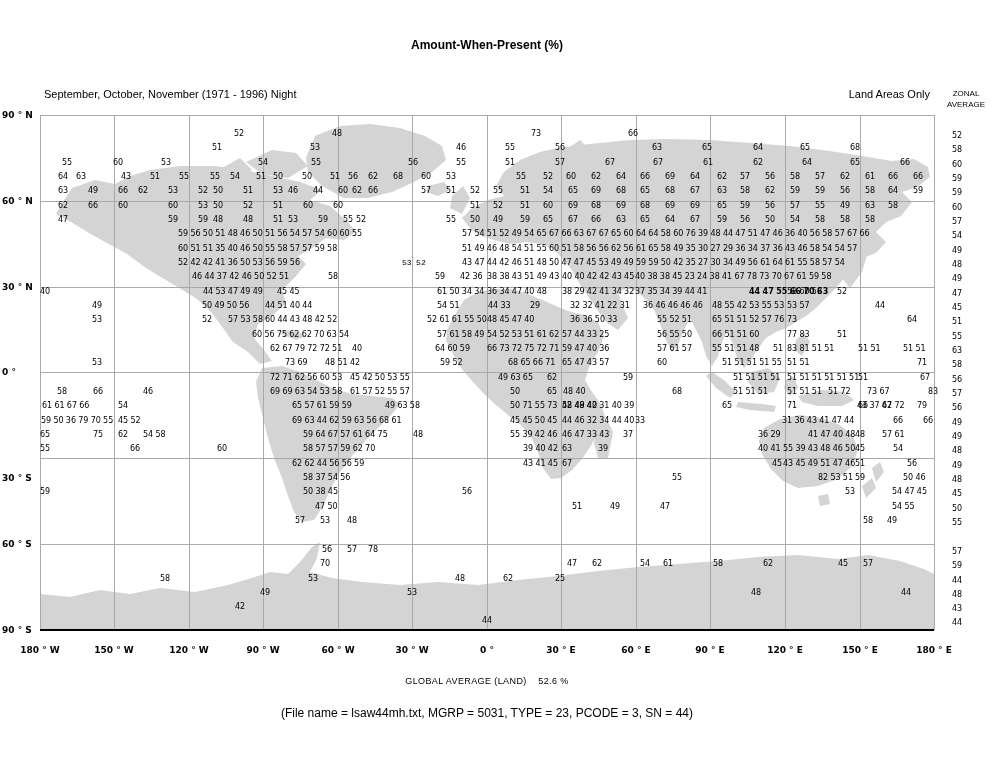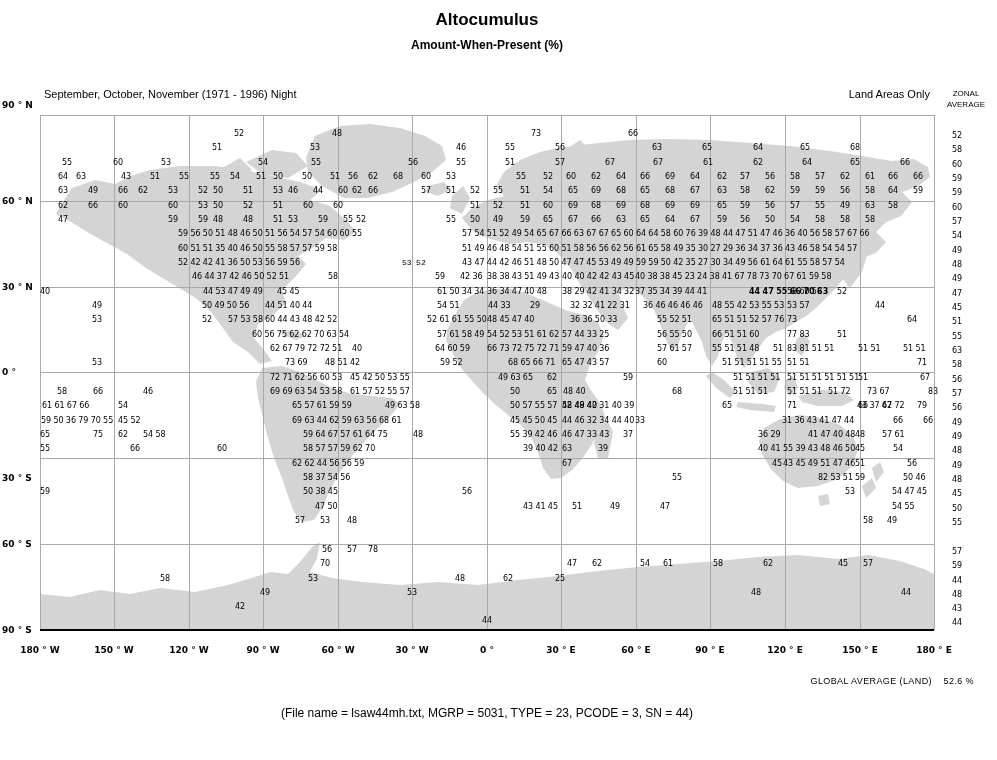--- a/index.html
+++ b/index.html
@@ -10,21 +10,21 @@
   #subtitle{top:38px;left:0;width:974px;text-align:center;font:bold 12px "Liberation Sans",sans-serif;}
   #season{top:88px;left:44px;font:11px "Liberation Sans",sans-serif;}
   #coverage{top:88px;left:700px;width:230px;text-align:right;font:11px "Liberation Sans",sans-serif;}
   #zonal-head{top:88px;left:936px;width:60px;text-align:center;font:8px "Liberation Sans",sans-serif;line-height:11px;}
   #map-svg{left:0;top:0;}
   .num-run{position:absolute;font:8px "DejaVu Sans",sans-serif;white-space:pre;word-spacing:-0.3px;letter-spacing:0;}
   .zonal-val{position:absolute;left:948px;width:18px;text-align:center;font:8px "DejaVu Sans",sans-serif;}
   .lat-lab{position:absolute;left:2px;width:36px;font:bold 9px "DejaVu Sans",sans-serif;white-space:pre;}
   .lon-lab{position:absolute;top:645px;width:60px;margin-left:-30px;text-align:center;
            font:bold 9px "DejaVu Sans",sans-serif;white-space:pre;}
-  #global-avg{top:676px;left:0;width:974px;text-align:right;font:9px "Liberation Sans",sans-serif;letter-spacing:0.4px;}
+  #global-avg{top:676px;left:0;width:974px;text-align:center;font:9px "Liberation Sans",sans-serif;letter-spacing:0.4px;}
   #file-line{top:706px;left:0;width:974px;text-align:center;font:12px "Liberation Sans",sans-serif;}
 </style>
 </head>
 <body>
 
 <div id="stage">
 
   <svg id="map-svg" class="abs" width="997" height="760" viewBox="0 0 997 760" shape-rendering="crispEdges">
     <g fill="#d4d4d4" stroke="none" shape-rendering="auto">
       <path d="M62,203 L72,188 95,180 115,184 130,176 150,170 180,166 215,166 245,170 272,176 300,182 322,190 310,200 330,206 348,222 356,232 344,240 326,238 312,248 298,256 306,264 296,276 282,290 286,303 272,316 258,324 254,338 264,350 272,361 260,364 248,352 233,342 223,328 211,312 197,299 181,289 164,279 146,268 127,254 107,243 89,233 71,222 56,214 Z"></path>
@@ -71,21 +71,20 @@
       <line x1="40" y1="287" x2="934" y2="287"></line>
         <line x1="40" y1="372" x2="934" y2="372"></line>
       <line x1="40" y1="458" x2="934" y2="458"></line>
         <line x1="40" y1="544" x2="934" y2="544"></line>
     </g>
     <g stroke="#000000" stroke-width="2">
       <line x1="40" y1="630" x2="934" y2="630"></line>
     </g>
   </svg>
 
-  <div id="title" class="abs">Altocumulus</div>
   <div id="subtitle" class="abs">Amount-When-Present (%)</div>
   <div id="season" class="abs">September, October, November (1971 - 1996) Night</div>
   <div id="coverage" class="abs">Land Areas Only</div>
   <div id="zonal-head" class="abs">
     <div>ZONAL</div>
     <div>AVERAGE</div>
   </div>
 
   <div class="abs" id="values-layer" style="left:0;top:0;width:997px;height:760px;">
       <span class="num-run" style="left: 234px; top: 129px;">52</span>
@@ -339,21 +338,21 @@
       <span class="num-run" style="left: 672px; top: 387px;">68</span>
       <span class="num-run" style="left: 733px; top: 387px;">51 51 51</span>
       <span class="num-run" style="left: 787px; top: 387px;">51 51 51</span>
       <span class="num-run" style="left: 828px; top: 387px;">51 72</span>
       <span class="num-run" style="left: 867px; top: 387px;">73 67</span>
       <span class="num-run" style="left: 928px; top: 387px;">83</span>
       <span class="num-run" style="left: 42px; top: 401px;">61 61 67 66</span>
       <span class="num-run" style="left: 118px; top: 401px;">54</span>
       <span class="num-run" style="left: 292px; top: 401px;">65 57 61 59 59</span>
       <span class="num-run" style="left: 385px; top: 401px;">49 63 58</span>
-      <span class="num-run" style="left: 510px; top: 401px;">50 57 55 57</span>
+      <span class="num-run" style="left: 510px; top: 401px;">50 71 55 73</span>
       <span class="num-run" style="left: 562px; top: 401px;">42 49 42 31 40 39</span>
       <span class="num-run" style="left: 722px; top: 401px;">65</span>
       <span class="num-run" style="left: 787px; top: 401px;">71</span>
       <span class="num-run" style="left: 857px; top: 401px; text-align: center;">43 37 42</span>
       <span class="num-run" style="left: 858px; top: 401px;">66</span>
       <span class="num-run" style="left: 882px; top: 401px;">67 72</span>
       <span class="num-run" style="left: 917px; top: 401px;">79</span>
       <span class="num-run" style="left: 41px; top: 416px;">59 50 36 79 70 55</span>
       <span class="num-run" style="left: 118px; top: 416px;">45 52</span>
       <span class="num-run" style="left: 292px; top: 416px;">69 63 44 62 59 63 56 68 61</span>
@@ -381,21 +380,21 @@
       <span class="num-run" style="left: 217px; top: 444px;">60</span>
       <span class="num-run" style="left: 303px; top: 444px;">58 57 57 59 62 70</span>
       <span class="num-run" style="left: 523px; top: 444px;">39 40 42</span>
       <span class="num-run" style="left: 562px; top: 444px;">63</span>
       <span class="num-run" style="left: 598px; top: 444px;">39</span>
       <span class="num-run" style="left: 758px; top: 444px;">40 41</span>
       <span class="num-run" style="left: 783px; top: 444px;">55 39 43 48 46 50</span>
       <span class="num-run" style="left: 855px; top: 444px;">45</span>
       <span class="num-run" style="left: 893px; top: 444px;">54</span>
       <span class="num-run" style="left: 292px; top: 459px;">62 62 44 56 56 59</span>
-      <span class="num-run" style="left: 523px; top: 459px; margin-top: 43px;">43 41 45</span>
+      <span class="num-run" style="left: 523px; top: 459px;">43 41 45</span>
       <span class="num-run" style="left: 562px; top: 459px;">67</span>
       <span class="num-run" style="left: 772px; top: 459px;">45</span>
       <span class="num-run" style="left: 783px; top: 459px;">43 45 49 51 47 46</span>
       <span class="num-run" style="left: 855px; top: 459px;">51</span>
       <span class="num-run" style="left: 907px; top: 459px;">56</span>
       <span class="num-run" style="left: 303px; top: 473px;">58 37 54 56</span>
       <span class="num-run" style="left: 672px; top: 473px;">55</span>
       <span class="num-run" style="left: 818px; top: 473px;">82 53 51</span>
       <span class="num-run" style="left: 855px; top: 473px;">59</span>
       <span class="num-run" style="left: 903px; top: 473px;">50 46</span>
@@ -468,21 +467,21 @@
       <span class="zonal-val" style="top: 504px;">50</span>
       <span class="zonal-val" style="top: 518px;">55</span>
       <span class="zonal-val" style="top: 547px;">57</span>
       <span class="zonal-val" style="top: 561px;">59</span>
       <span class="zonal-val" style="top: 576px;">44</span>
       <span class="zonal-val" style="top: 590px;">48</span>
       <span class="zonal-val" style="top: 604px;">43</span>
       <span class="zonal-val" style="top: 618px;">44</span>
     </div>
   <div class="abs" id="lat-layer" style="left:0;top:0;width:40px;height:760px;">
-      <span class="lat-lab" style="top: 100px;">90 ° N</span>
+      <span class="lat-lab" style="top: 110px;">90 ° N</span>
       <span class="lat-lab" style="top: 196px;">60 ° N</span>
       <span class="lat-lab" style="top: 282px;">30 ° N</span>
       <span class="lat-lab" style="top: 367px;">0 °</span>
       <span class="lat-lab" style="top: 473px;">30 ° S</span>
       <span class="lat-lab" style="top: 539px;">60 ° S</span>
       <span class="lat-lab" style="top: 625px;">90 ° S</span>
     </div>
   <div class="abs" id="lon-layer" style="left:0;top:0;width:997px;height:760px;">
       <span class="lon-lab" style="left: 40px;">180 ° W</span>
       <span class="lon-lab" style="left: 114px;">150 ° W</span>

